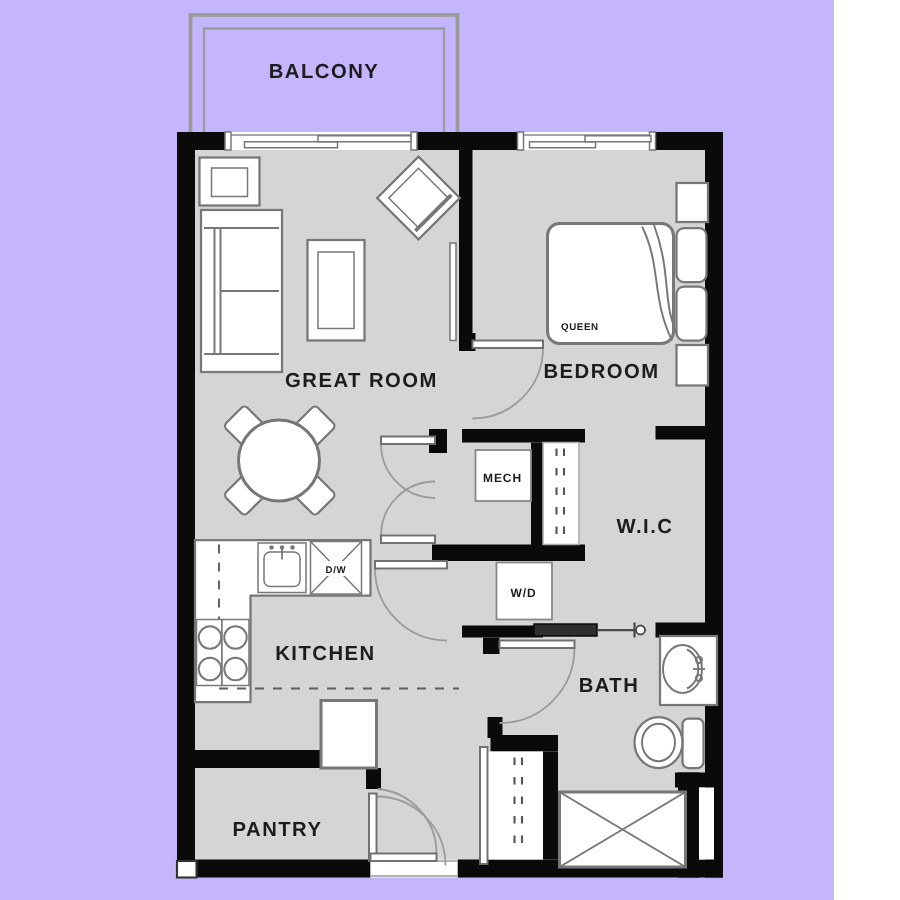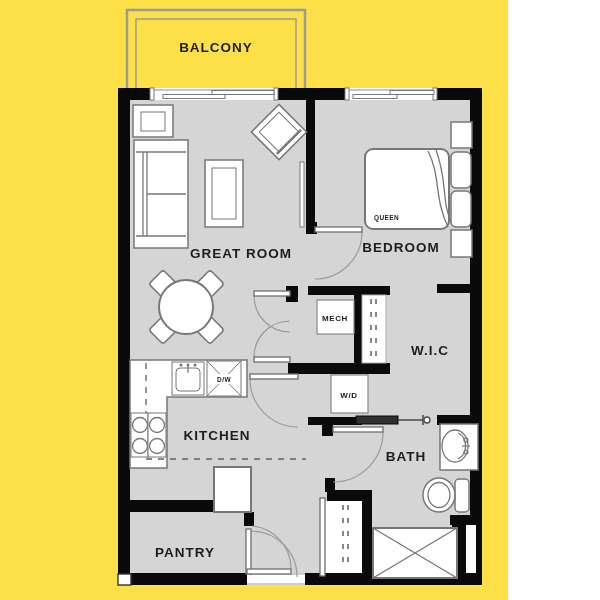--- a/index.html
+++ b/index.html
@@ -1,16 +1,16 @@
 <!DOCTYPE html>
 <html style="--wall: #0a0a0a; --floor: #d5d5d5; --furniture-stroke: #777777; --door-arc: #9b9b9b; --balcony-stroke: #9b9b9b; --text: #1c1c1e;"><head>
 <meta charset="utf-8">
 <style>
   html,body{margin:0;padding:0;background:#ffffff;}
-  #stage{width:508px;height:600px;position:relative;background:#fde047;}
+  #stage{width:556px;height:600px;position:relative;background:#c4b5fd;}
   svg{display:block;}
   .wall{fill:var(--wall,#0a0a0a);}
   .floor{fill:var(--floor,#d5d5d5);}
   .furn{fill:#ffffff;stroke:var(--furniture-stroke,#777);stroke-width:1.5;}
   .furnthin{fill:#ffffff;stroke:var(--furniture-stroke,#777);stroke-width:1;}
   .furn2{fill:#ffffff;stroke:var(--furniture-stroke,#777);stroke-width:2;}
   .lineonly{fill:none;stroke:var(--furniture-stroke,#777);stroke-width:1.3;}
   .arc{fill:none;stroke:var(--door-arc,#9b9b9b);stroke-width:1.2;}
   .leaf{fill:#ffffff;stroke:#6f6f6f;stroke-width:1.3;}
   .balc{fill:none;stroke:var(--balcony-stroke,#9b9b9b);}

